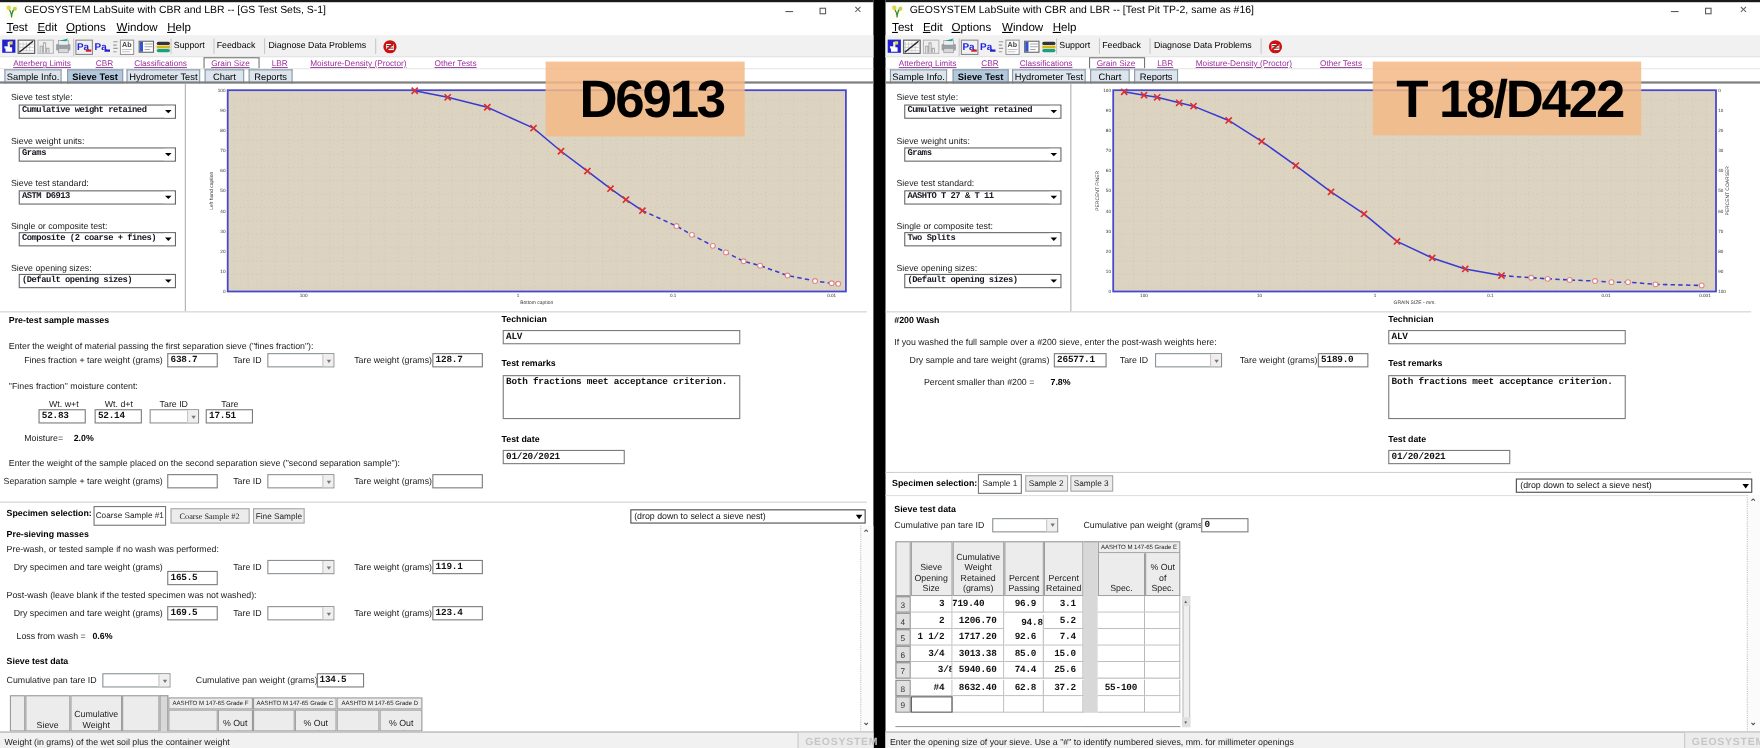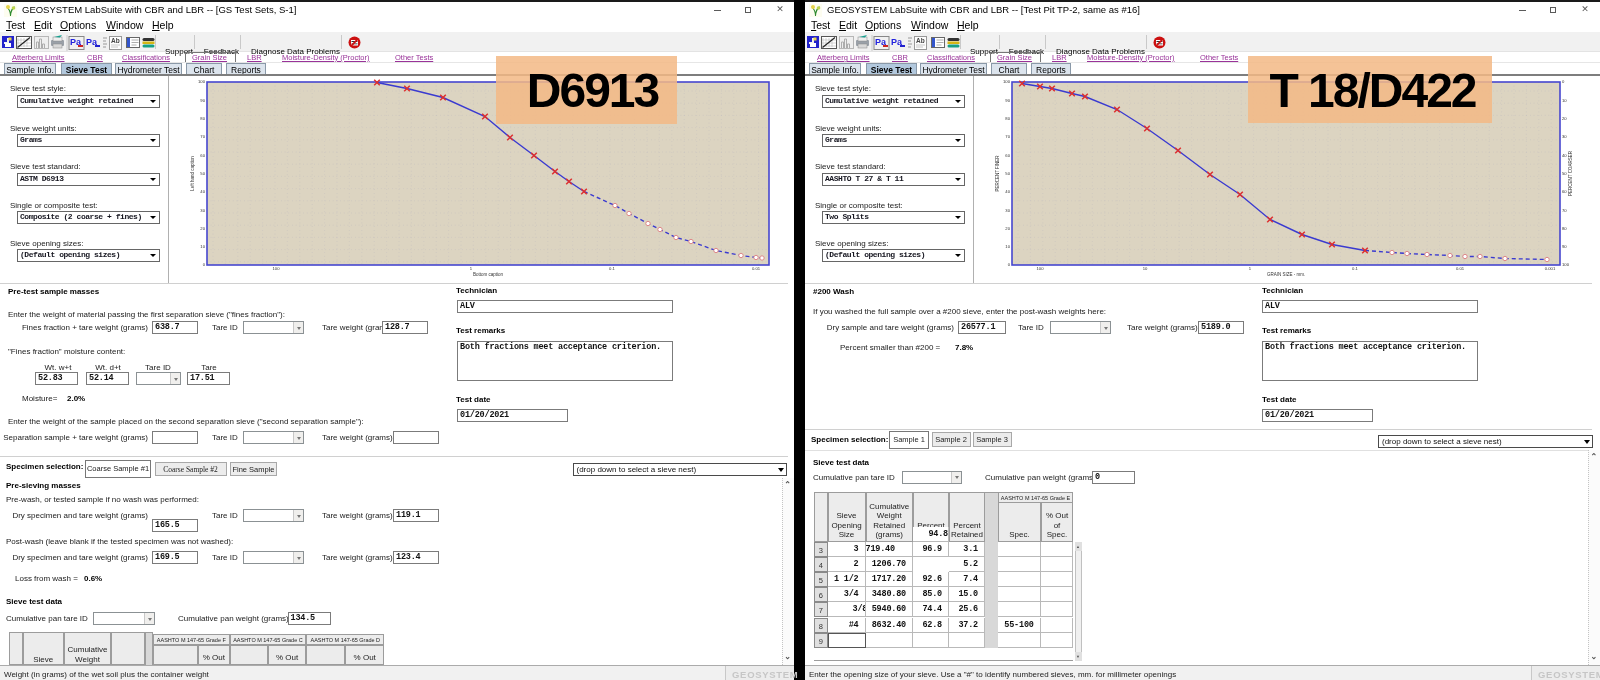--- a/index.html
+++ b/index.html
@@ -10,21 +10,21 @@
 .rt{text-align:right;}
 .inp{position:absolute;background:#fff;border:1px solid #7b7b7b;font-family:"Liberation Mono",monospace;
  font-weight:bold;font-size:8.5px;line-height:11px;letter-spacing:-0.2px;color:#111;padding-left:2px;white-space:nowrap;overflow:hidden;}
 .cmb{position:absolute;background:#fff;border:1.5px solid #666;font-family:"Liberation Mono",monospace;
  font-weight:bold;font-size:8px;letter-spacing:-0.45px;color:#15151f;padding-left:2px;white-space:nowrap;overflow:hidden;}
 .cmb .ar{position:absolute;right:1px;top:0;bottom:0;width:9px;background:#fff;}
 .ar:after{content:"";position:absolute;right:2px;top:50%;margin-top:-1.5px;border:3px solid transparent;border-top:3.5px solid #000;}
 .tid{position:absolute;background:#fff;border:1px solid #8b9194;}
 .tid .bt{position:absolute;right:0;top:0;bottom:0;width:10px;background:#f0efed;border-left:1px solid #c8c8c8;}
 .bt:after{content:"";position:absolute;right:2px;top:50%;margin-top:-1px;border:2.5px solid transparent;border-top:3px solid #777;}
-.tbtn{position:absolute;font-size:8px;color:#000;line-height:20px;text-align:right;margin-top:10px;}
+.tbtn{position:absolute;font-size:8px;color:#000;line-height:20px;text-align:left;}
 .link{position:absolute;font-size:7.5px;color:#993399;text-decoration:underline;line-height:10px;white-space:nowrap;}
 .tab{position:absolute;font-size:8.5px;color:#000;background:#dce4ed;border:1px solid #8a99a8;border-bottom:none;text-align:center;line-height:12px;height:13px;top:0;white-space:nowrap;overflow:hidden;}
 .tab.sel{background:#b2c8dd;font-weight:bold;}
 .stab{position:absolute;font-size:7.5px;color:#222;background:#ececec;border:1px solid #a8a8a8;text-align:center;height:14.5px;line-height:13px;white-space:nowrap;overflow:hidden;}
 .stab.sel{background:#fff;border:1px solid #777;}
 .biglab{position:absolute;background:rgba(243,184,133,0.85);}
 .bigtxt{position:absolute;font-weight:bold;color:#000;font-size:48px;line-height:50px;letter-spacing:-2px;text-align:center;width:100%;padding-left:5px;box-sizing:border-box;}
 .gcell{position:absolute;border-right:1px solid #9c9c9c;border-bottom:1px solid #9c9c9c;font-size:8px;overflow:hidden;}
 .ghead{background:#ececec;color:#222;text-align:center;}
 .grh{background:#e0e0e0;border:1px solid #8a8a8a;text-align:center;color:#333;}
@@ -196,21 +196,21 @@
 <div class="a" style="left:0px;top:283px;width:788px;height:1px;background:#d0d0d0;"></div>
 <div class="lbl b" style="left:8px;top:287px;">Pre-test sample masses</div>
 <div class="lbl" style="left:8px;top:310px;">Enter the weight of material passing the first separation sieve ("fines fraction"):</div>
 <div class="lbl rt" style="left:-112px;top:323px;width:260px;">Fines fraction + tare weight (grams)</div>
 <div class="inp" style="left:152px;top:320.5px;width:46px;height:13px;">638.7</div>
 <div class="lbl" style="left:212px;top:323px;">Tare ID</div>
 <div class="tid" style="left:243px;top:321px;width:61px;height:13px;">
     <span class="bt"></span>
   </div>
 <div class="lbl" style="left:322px;top:323px;">Tare weight (grams)</div>
-<div class="inp" style="left:382px;top:320.5px;width:46px;height:13px;">128.7</div>
+<div class="inp" style="left:393px;top:320.5px;width:46px;height:13px;">128.7</div>
 <div class="lbl" style="left:8px;top:347px;">"Fines fraction" moisture content:</div>
 <div class="lbl" style="left:28px;top:363px;width:60px;text-align:center;">Wt. w+t</div>
 <div class="lbl" style="left:78px;top:363px;width:60px;text-align:center;">Wt. d+t</div>
 <div class="lbl" style="left:128px;top:363px;width:60px;text-align:center;">Tare ID</div>
 <div class="lbl" style="left:179px;top:363px;width:60px;text-align:center;">Tare</div>
 <div class="inp" style="left:35px;top:372px;width:43px;height:13px;">52.83</div>
 <div class="inp" style="left:86px;top:372px;width:43px;height:13px;">52.14</div>
 <div class="tid" style="left:136px;top:372px;width:45px;height:13px;">
     <span class="bt"></span>
   </div>
@@ -535,34 +535,34 @@
 <div class="gcell grh" style="left:814px;top:541.5px;width:13.5px;height:15.2px;line-height:15.2px;font-size:7.5px;">3</div>
 <div class="gcell gdata" style="left:827.5px;top:541.5px;width:38.0px;height:15.2px;line-height:15.2px;text-align:right;padding-right:6px;">3</div>
 <div class="gcell gdata" style="left:865.5px;top:541.5px;width:47.5px;height:15.2px;line-height:15.2px;text-align:right;padding-right:18px;">719.40</div>
 <div class="gcell gdata" style="left:913px;top:541.5px;width:36px;height:15.2px;line-height:15.2px;text-align:right;padding-right:6px;">96.9</div>
 <div class="gcell gdata" style="left:949px;top:541.5px;width:36px;height:15.2px;line-height:15.2px;text-align:right;padding-right:6px;">3.1</div>
 <div class="gcell gdata" style="left:998px;top:541.5px;width:43px;height:15.2px;line-height:15.2px;text-align:center;"></div>
 <div class="gcell gdata" style="left:1041px;top:541.5px;width:32px;height:15.2px;line-height:15.2px;text-align:center;"></div>
 <div class="gcell grh" style="left:814px;top:556.7px;width:13.5px;height:15.2px;line-height:15.2px;font-size:7.5px;">4</div>
 <div class="gcell gdata" style="left:827.5px;top:556.7px;width:38.0px;height:15.2px;line-height:15.2px;text-align:right;padding-right:6px;">2</div>
 <div class="gcell gdata" style="left:865.5px;top:556.7px;width:47.5px;height:15.2px;line-height:15.2px;text-align:right;padding-right:6px;">1206.70</div>
-<div class="gcell gdata" style="left:913px;top:527px;width:36px;height:15.2px;line-height:15.2px;text-align:right;padding-right:0;">94.8</div>
+<div class="gcell gdata" style="left:913px;top:559px;width:36px;height:15.2px;line-height:15.2px;text-align:right;padding-right:0;">94.8</div>
 <div class="gcell gdata" style="left:949px;top:556.7px;width:36px;height:15.2px;line-height:15.2px;text-align:right;padding-right:6px;">5.2</div>
 <div class="gcell gdata" style="left:998px;top:556.7px;width:43px;height:15.2px;line-height:15.2px;text-align:center;"></div>
 <div class="gcell gdata" style="left:1041px;top:556.7px;width:32px;height:15.2px;line-height:15.2px;text-align:center;"></div>
 <div class="gcell grh" style="left:814px;top:571.9000000000001px;width:13.5px;height:15.2px;line-height:15.2px;font-size:7.5px;">5</div>
 <div class="gcell gdata" style="left:827.5px;top:571.9000000000001px;width:38.0px;height:15.2px;line-height:15.2px;text-align:right;padding-right:6px;">1 1/2</div>
 <div class="gcell gdata" style="left:865.5px;top:571.9000000000001px;width:47.5px;height:15.2px;line-height:15.2px;text-align:right;padding-right:6px;">1717.20</div>
 <div class="gcell gdata" style="left:913px;top:571.9000000000001px;width:36px;height:15.2px;line-height:15.2px;text-align:right;padding-right:6px;">92.6</div>
 <div class="gcell gdata" style="left:949px;top:571.9000000000001px;width:36px;height:15.2px;line-height:15.2px;text-align:right;padding-right:6px;">7.4</div>
 <div class="gcell gdata" style="left:998px;top:571.9000000000001px;width:43px;height:15.2px;line-height:15.2px;text-align:center;"></div>
 <div class="gcell gdata" style="left:1041px;top:571.9000000000001px;width:32px;height:15.2px;line-height:15.2px;text-align:center;"></div>
 <div class="gcell grh" style="left:814px;top:587.1000000000001px;width:13.5px;height:15.2px;line-height:15.2px;font-size:7.5px;">6</div>
 <div class="gcell gdata" style="left:827.5px;top:587.1000000000001px;width:38.0px;height:15.2px;line-height:15.2px;text-align:right;padding-right:6px;">3/4</div>
-<div class="gcell gdata" style="left:865.5px;top:587.1000000000001px;width:47.5px;height:15.2px;line-height:15.2px;text-align:right;padding-right:6px;">3480.80</div>
+<div class="gcell gdata" style="left:865.5px;top:587.1000000000001px;width:47.5px;height:15.2px;line-height:15.2px;text-align:right;padding-right:6px;">3013.38</div>
 <div class="gcell gdata" style="left:913px;top:587.1000000000001px;width:36px;height:15.2px;line-height:15.2px;text-align:right;padding-right:6px;">85.0</div>
 <div class="gcell gdata" style="left:949px;top:587.1000000000001px;width:36px;height:15.2px;line-height:15.2px;text-align:right;padding-right:6px;">15.0</div>
 <div class="gcell gdata" style="left:998px;top:587.1000000000001px;width:43px;height:15.2px;line-height:15.2px;text-align:center;"></div>
 <div class="gcell gdata" style="left:1041px;top:587.1000000000001px;width:32px;height:15.2px;line-height:15.2px;text-align:center;"></div>
 <div class="gcell grh" style="left:814px;top:602.3000000000002px;width:13.5px;height:15.2px;line-height:15.2px;font-size:7.5px;">7</div>
 <div class="gcell gdata" style="left:827.5px;top:602.3000000000002px;width:38.0px;height:15.2px;line-height:15.2px;text-align:left;padding-right:6px;padding-left:25px;">3/8</div>
 <div class="gcell gdata" style="left:865.5px;top:602.3000000000002px;width:47.5px;height:15.2px;line-height:15.2px;text-align:right;padding-right:6px;">5940.60</div>
 <div class="gcell gdata" style="left:913px;top:602.3000000000002px;width:36px;height:15.2px;line-height:15.2px;text-align:right;padding-right:6px;">74.4</div>
 <div class="gcell gdata" style="left:949px;top:602.3000000000002px;width:36px;height:15.2px;line-height:15.2px;text-align:right;padding-right:6px;">25.6</div>
 <div class="gcell gdata" style="left:998px;top:602.3000000000002px;width:43px;height:15.2px;line-height:15.2px;text-align:center;"></div>

